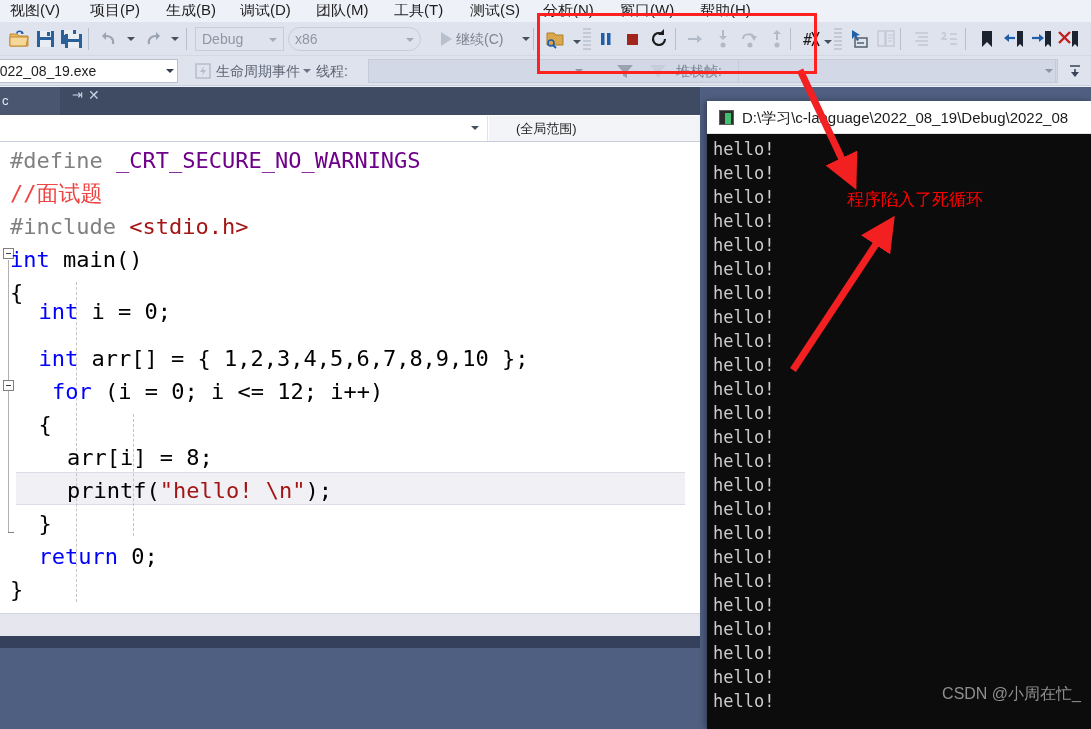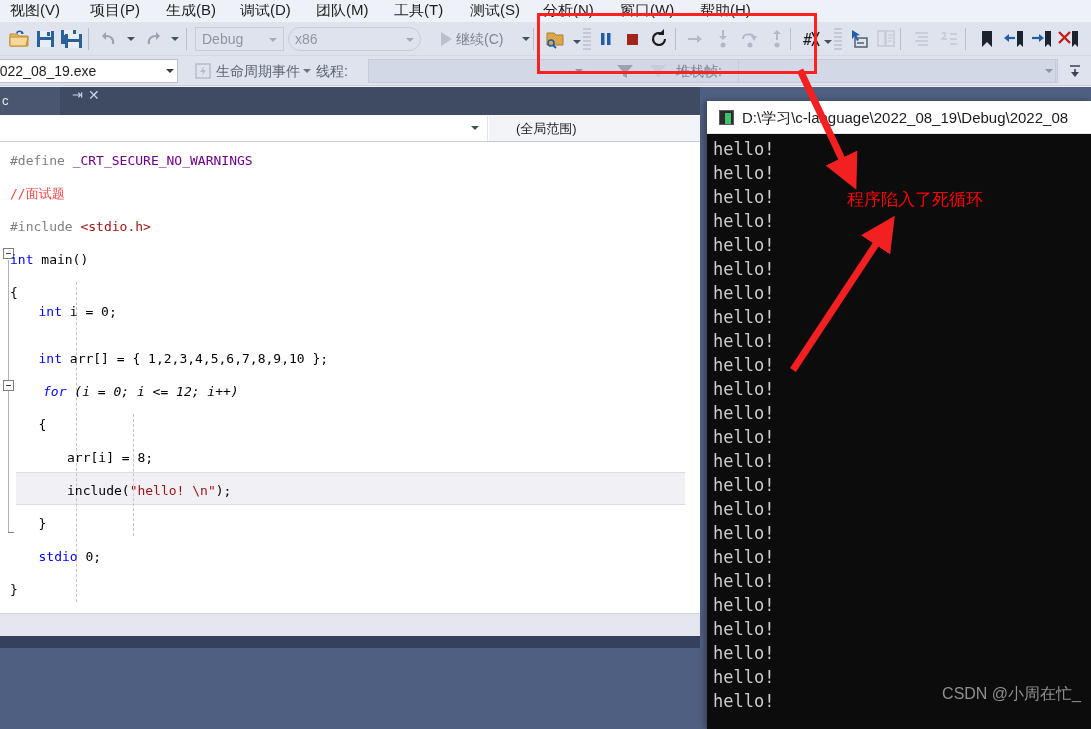--- a/index.html
+++ b/index.html
@@ -84,21 +84,21 @@
   #nav-right span { position:absolute; left:27px; top:4px; font-size:13px; color:#1e1e1e; }
 
   
   #codearea {
     position:absolute; left:0; top:142px; width:700px; height:471px;
     background:#ffffff; overflow:hidden;
   }
   #gutter { position:absolute; left:0; top:0; width:16px; height:471px; background:#fff; }
   .code-line {
     position:absolute; left:10px; height:33px; line-height:33px;
-    font-family:"DejaVu Sans Mono", monospace; font-size:13px;
+    font-family:"DejaVu Sans Mono", monospace; font-size:22px;
     white-space:pre;
   }
   .kw { color:#0000ff; }
   .pre { color:#808080; }
   .macro { color:#6f008a; }
   .cmt { color:#ef4444; }
   .str { color:#a31515; }
   .pl { color:#000000; }
   .hdr { color:#a31515; }
   #hl-line {
@@ -455,26 +455,26 @@
     <div class="dashline" style="left:76px;top:140px;height:320px;"></div>
     <div class="dashline" style="left:133px;top:272px;height:122px;"></div>
     <div id="code-lines-host">
         <div class="code-line" style="top: 2px; left: 10px;"><span class="pre">#define</span><span class="pl"> </span><span class="macro">_CRT_SECURE_NO_WARNINGS</span></div>
         <div class="code-line" style="top: 35px; left: 10px;"><span class="cmt">//面试题</span></div>
         <div class="code-line" style="top: 68px; left: 10px;"><span class="pre">#include</span><span class="pl"> </span><span class="hdr">&lt;stdio.h&gt;</span></div>
         <div class="code-line" style="top: 101px; left: 10px;"><span class="kw">int</span><span class="pl"> main()</span></div>
         <div class="code-line" style="top: 134px; left: 10px;"><span class="pl">{</span></div>
         <div class="code-line" style="top: 153px; left: 38.5px;"><span class="kw">int</span><span class="pl"> i = 0;</span></div>
         <div class="code-line" style="top: 200px; left: 38.5px;"><span class="kw">int</span><span class="pl"> arr[] = { 1,2,3,4,5,6,7,8,9,10 };</span></div>
-        <div class="code-line" style="top: 233px; left: 43px; font-style: italic;"><span class="kw">for</span><span class="pl"> (i = 0; i &lt;= 12; i++)</span></div>
+        <div class="code-line" style="top: 233px; left: 52px;"><span class="kw">for</span><span class="pl"> (i = 0; i &lt;= 12; i++)</span></div>
         <div class="code-line" style="top: 266px; left: 38.5px;"><span class="pl">{</span></div>
         <div class="code-line" style="top: 299px; left: 67px;"><span class="pl">arr[i] = 8;</span></div>
-        <div class="code-line" style="top: 332px; left: 67px;"><span class="pl">include(</span><span class="str">"hello! \n"</span><span class="pl">);</span></div>
+        <div class="code-line" style="top: 332px; left: 67px;"><span class="pl">printf(</span><span class="str">"hello! \n"</span><span class="pl">);</span></div>
         <div class="code-line" style="top: 365px; left: 38.5px;"><span class="pl">}</span></div>
-        <div class="code-line" style="top: 398px; left: 38.5px;"><span class="kw">stdio</span><span class="pl"> 0;</span></div>
+        <div class="code-line" style="top: 398px; left: 38.5px;"><span class="kw">return</span><span class="pl"> 0;</span></div>
         <div class="code-line" style="top: 431px; left: 10px;"><span class="pl">}</span></div>
       </div>
   </div>
   <div id="code-vscroll"></div>
 
   <div id="bottom-gray"></div>
   <div id="bottom-dark"></div>
   <div id="statusbar"></div>
 </div>
 

